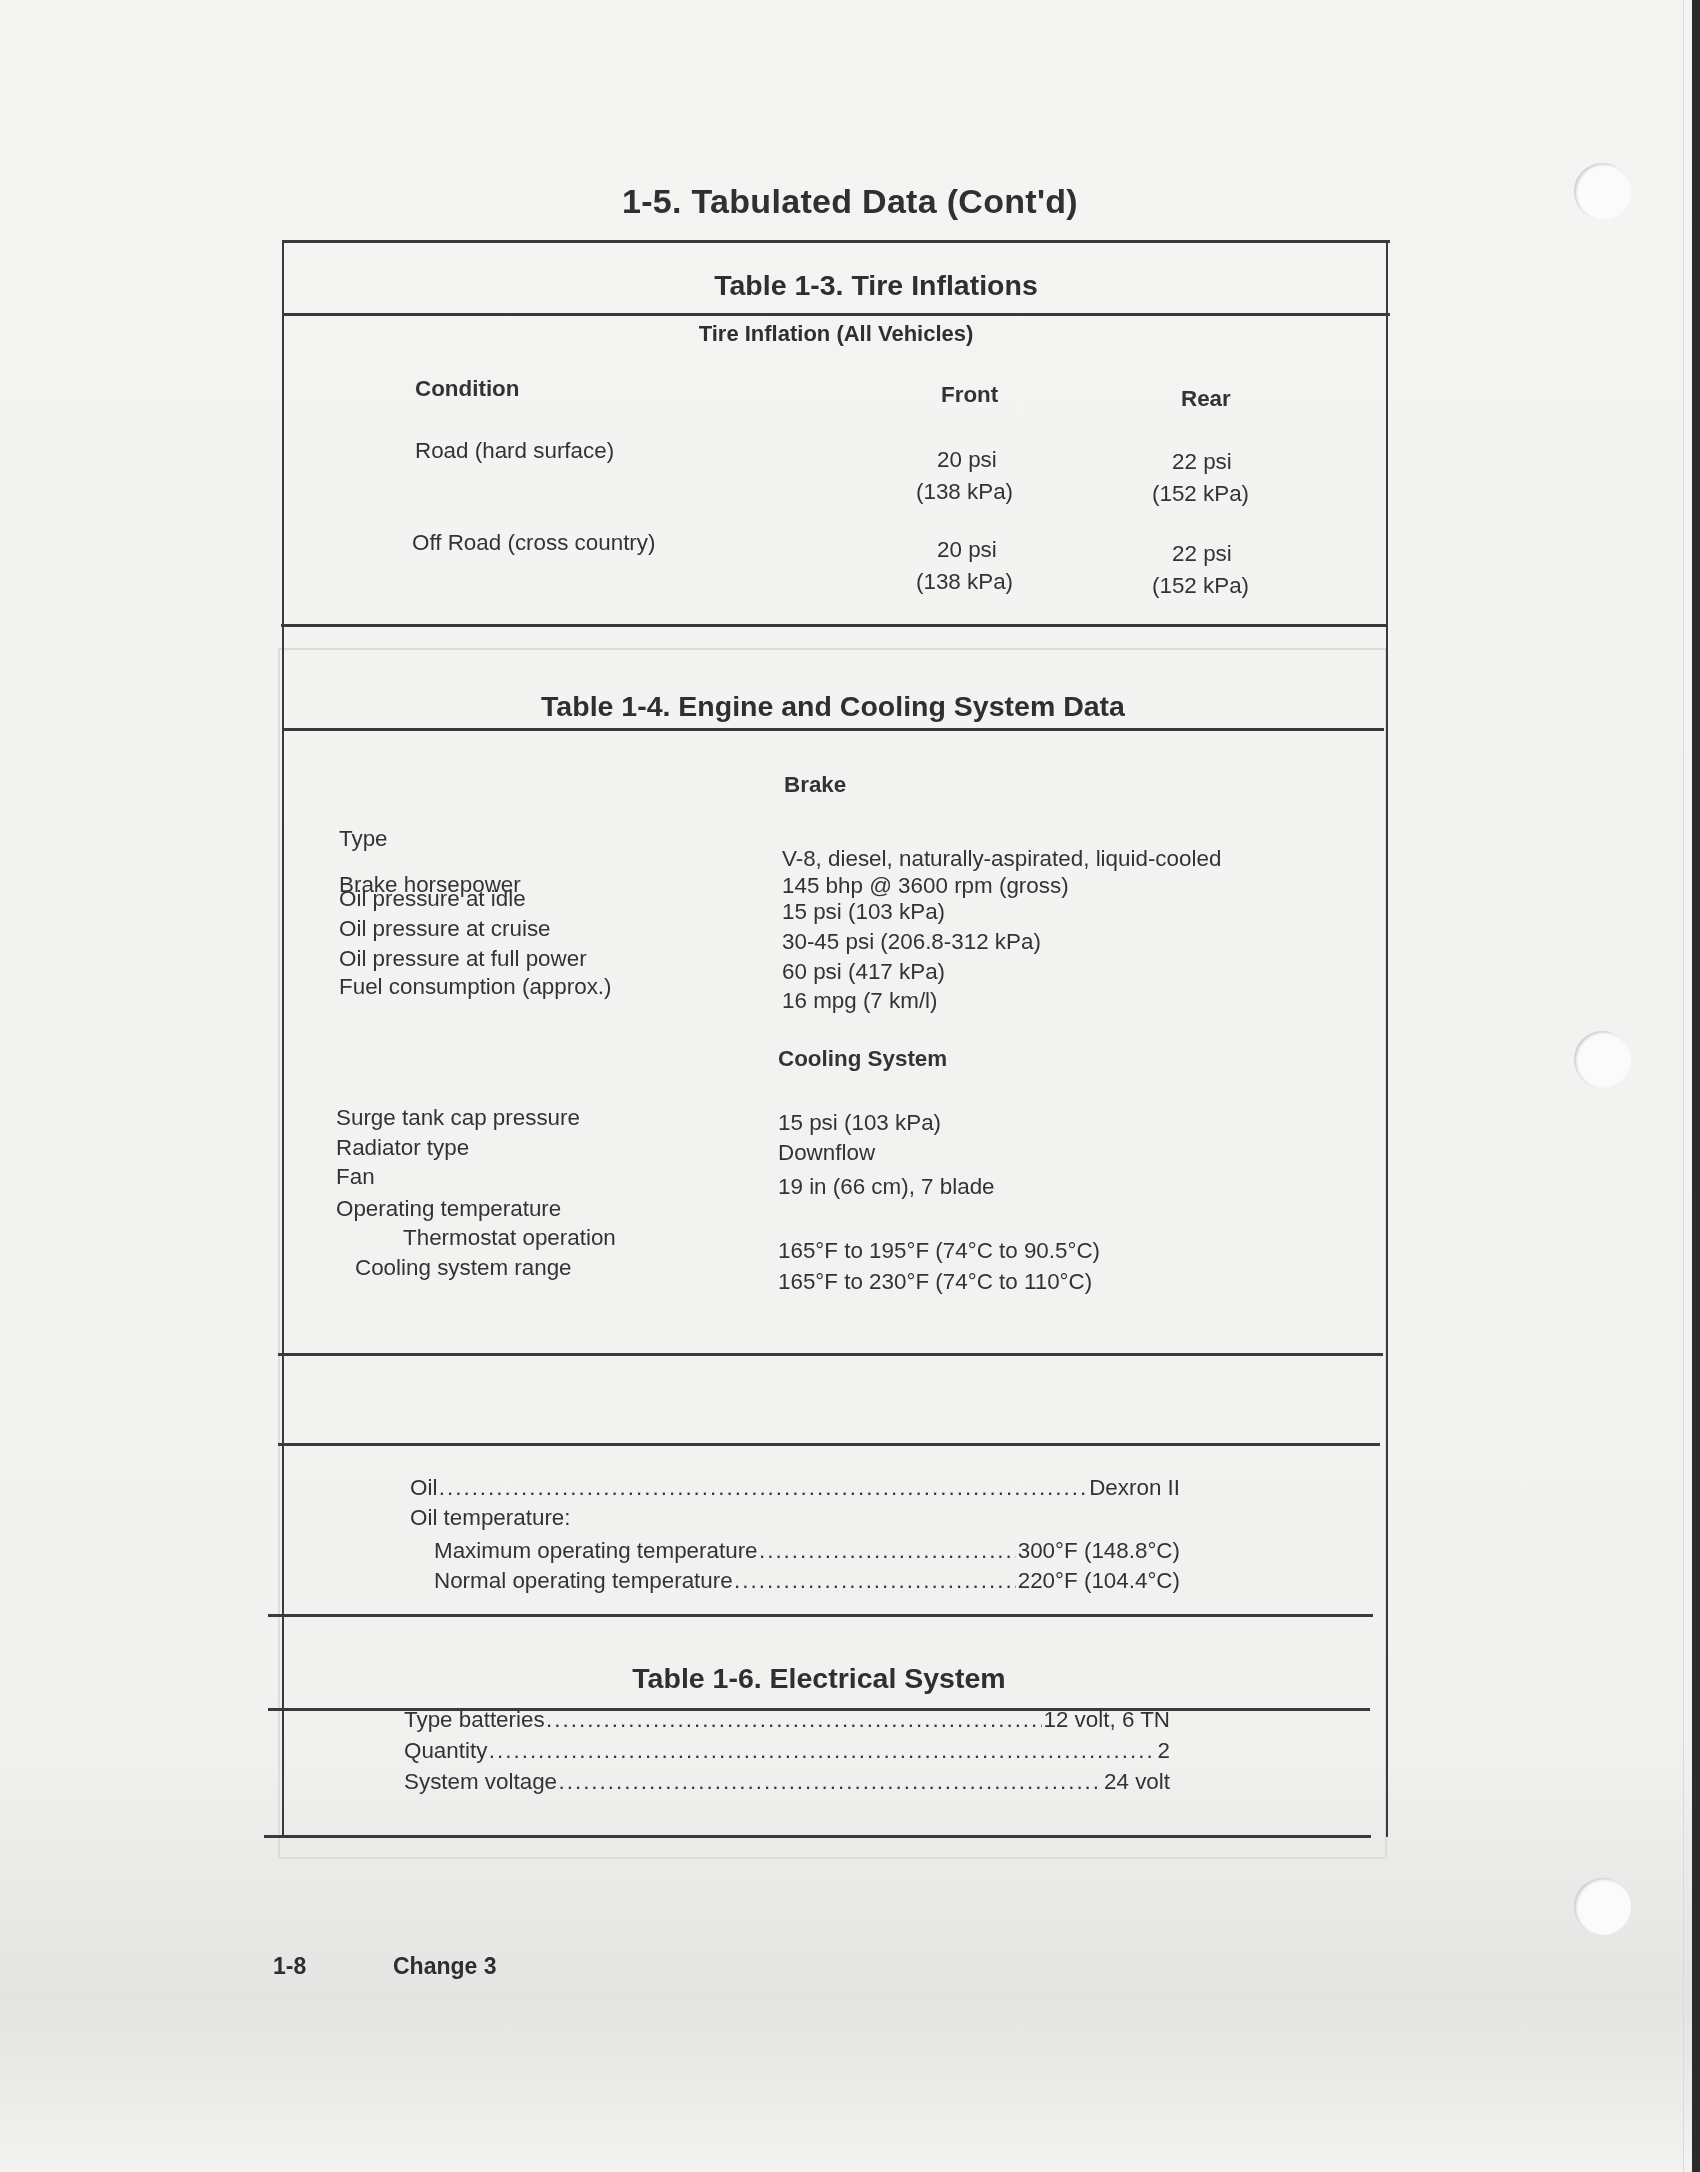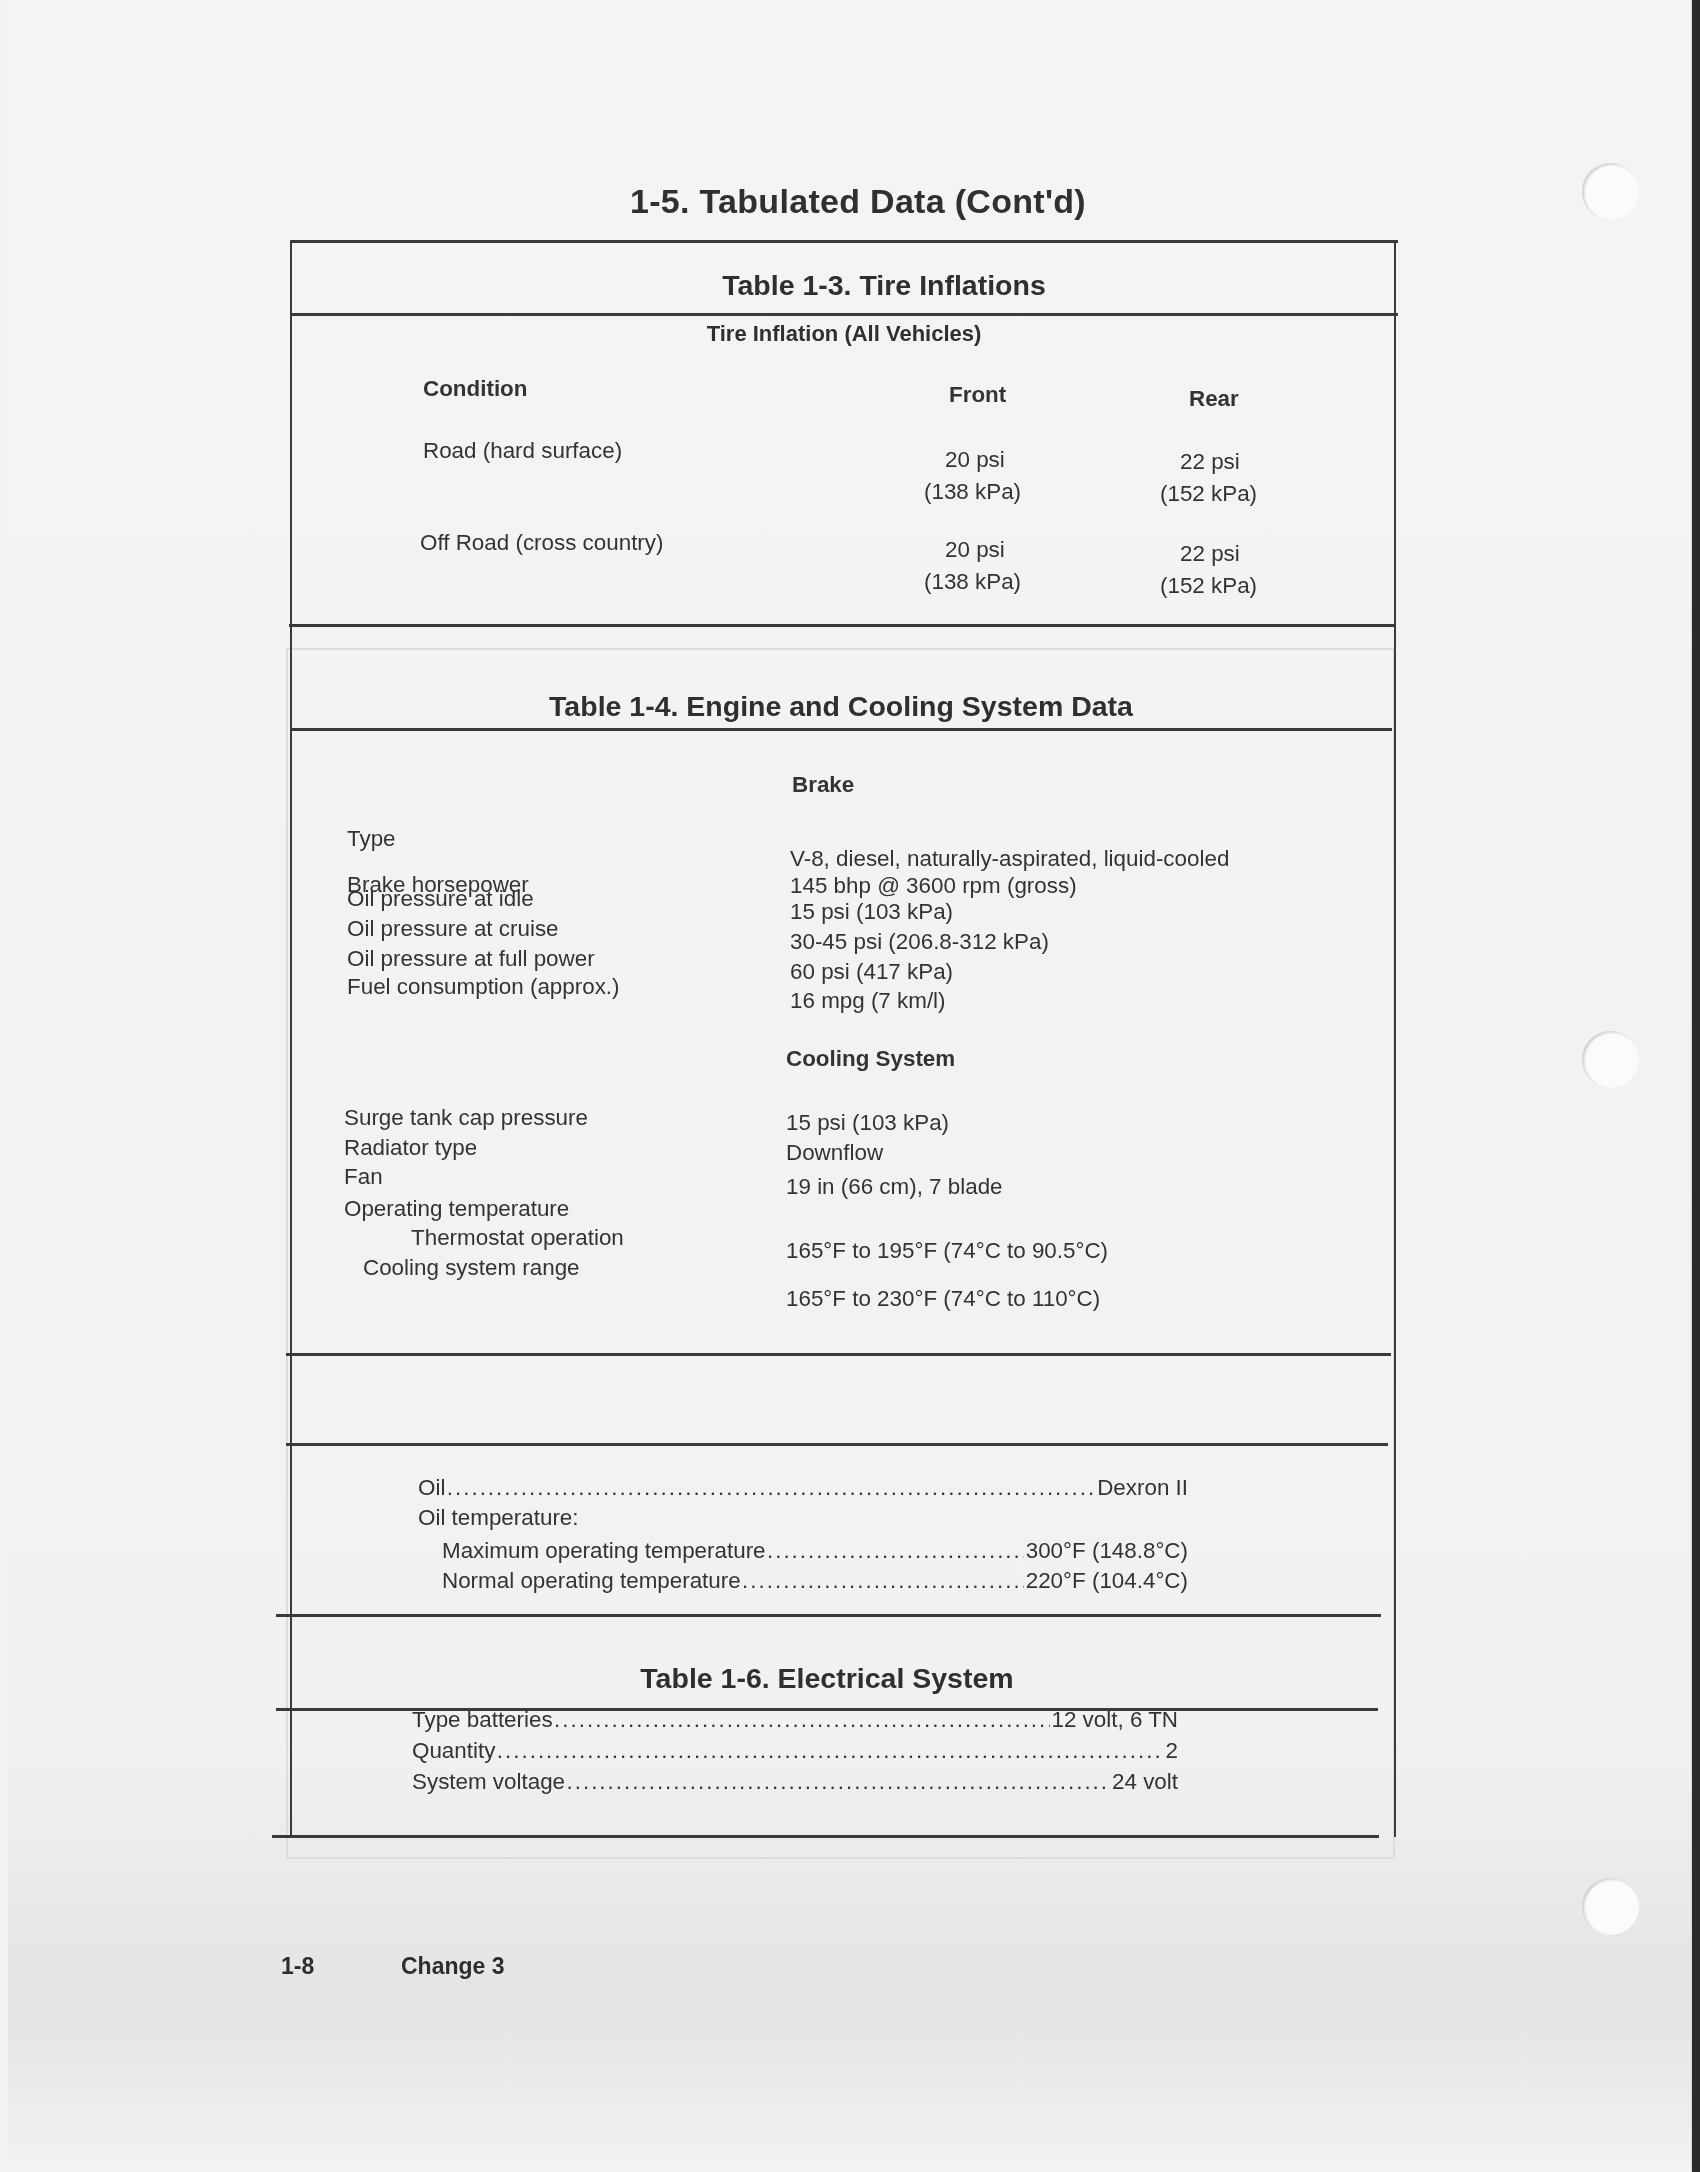--- a/index.html
+++ b/index.html
@@ -1,18 +1,18 @@
 <!DOCTYPE html>
 <html style="font-size:11px"><head>
 <meta charset="utf-8">
 <style>
   html,body{margin:0;padding:0;}
   body{width:1700px;height:2172px;background:#f2f2f1;position:relative;overflow:hidden;
        font-family:"Liberation Sans",sans-serif;color:#2e2e2e;}
-  .page{position:absolute;left:8px;top:0;width:1692px;height:2172px;
+  .page{position:absolute;left:0;top:0;width:1692px;height:2172px;
         background:linear-gradient(to bottom,#f4f4f3 0%,#f1f1f0 80%,#e4e4e3 92%,#ececeb 97%,#f3f3f2 100%);}
   .edge-strip{position:absolute;left:1692px;top:0;width:8.1px;height:2172px;background:#2b2b2b;}
   .edge-line{position:absolute;left:1683px;top:0;width:1.4px;height:2172px;background:#dadada;}
   .hole{position:absolute;width:57px;height:57px;border-radius:50%;background:#fbfbfb;
         box-shadow:inset 2px 1.4px 2.7px rgba(0,0,0,0.18);}
   .heading{position:absolute;left:0;width:1700px;top:182px;text-align:center;
            font-size:34px;font-weight:bold;letter-spacing:0.3px;color:#303030;}
   .box{position:absolute;border-left:2.7px solid #3a3a3a;border-right:2.7px solid #3a3a3a;}
   .hline{position:absolute;height:2.7px;background:#3a3a3a;}
   .ttitle{position:absolute;left:0;width:100%;text-align:center;font-weight:bold;font-size:27px;color:#2f2f2f;}
@@ -91,21 +91,21 @@
       <div class="t" style="left:54px;top:479px;">Surge tank cap pressure</div>
       <div class="t" style="left:496px;top:484px;">15 psi (103 kPa)</div>
       <div class="t" style="left:54px;top:509px;">Radiator type</div>
       <div class="t" style="left:496px;top:514px;">Downflow</div>
       <div class="t" style="left:54px;top:538px;">Fan</div>
       <div class="t" style="left:496px;top:548px;">19 in (66 cm), 7 blade</div>
       <div class="t" style="left:54px;top:570px;">Operating temperature</div>
       <div class="t" style="left:73px;top:599px;margin-left:48px;">Thermostat operation</div>
       <div class="t" style="left:496px;top:612px;">165°F to 195°F (74°C to 90.5°C)</div>
       <div class="t" style="left:73px;top:629px;">Cooling system range</div>
-      <div class="t" style="left:496px;top:643px;margin-top:17px;">165°F to 230°F (74°C to 110°C)</div>
+      <div class="t" style="left:496px;top:643px;">165°F to 230°F (74°C to 110°C)</div>
     </div>
   </div>
   <div class="hline" style="left:278px;top:1353px;width:1105px;"></div>
 
   <div style="position:absolute;left:278px;top:1356px;width:1102px;height:259px;">
     <div class="hline" style="left:0;top:87px;width:1102px;"></div>
 
     <div class="leader" style="left:132px;top:119px;width:770px;">
       <span>Oil</span>
       <span class="dots">............................................................................................................................................</span>

